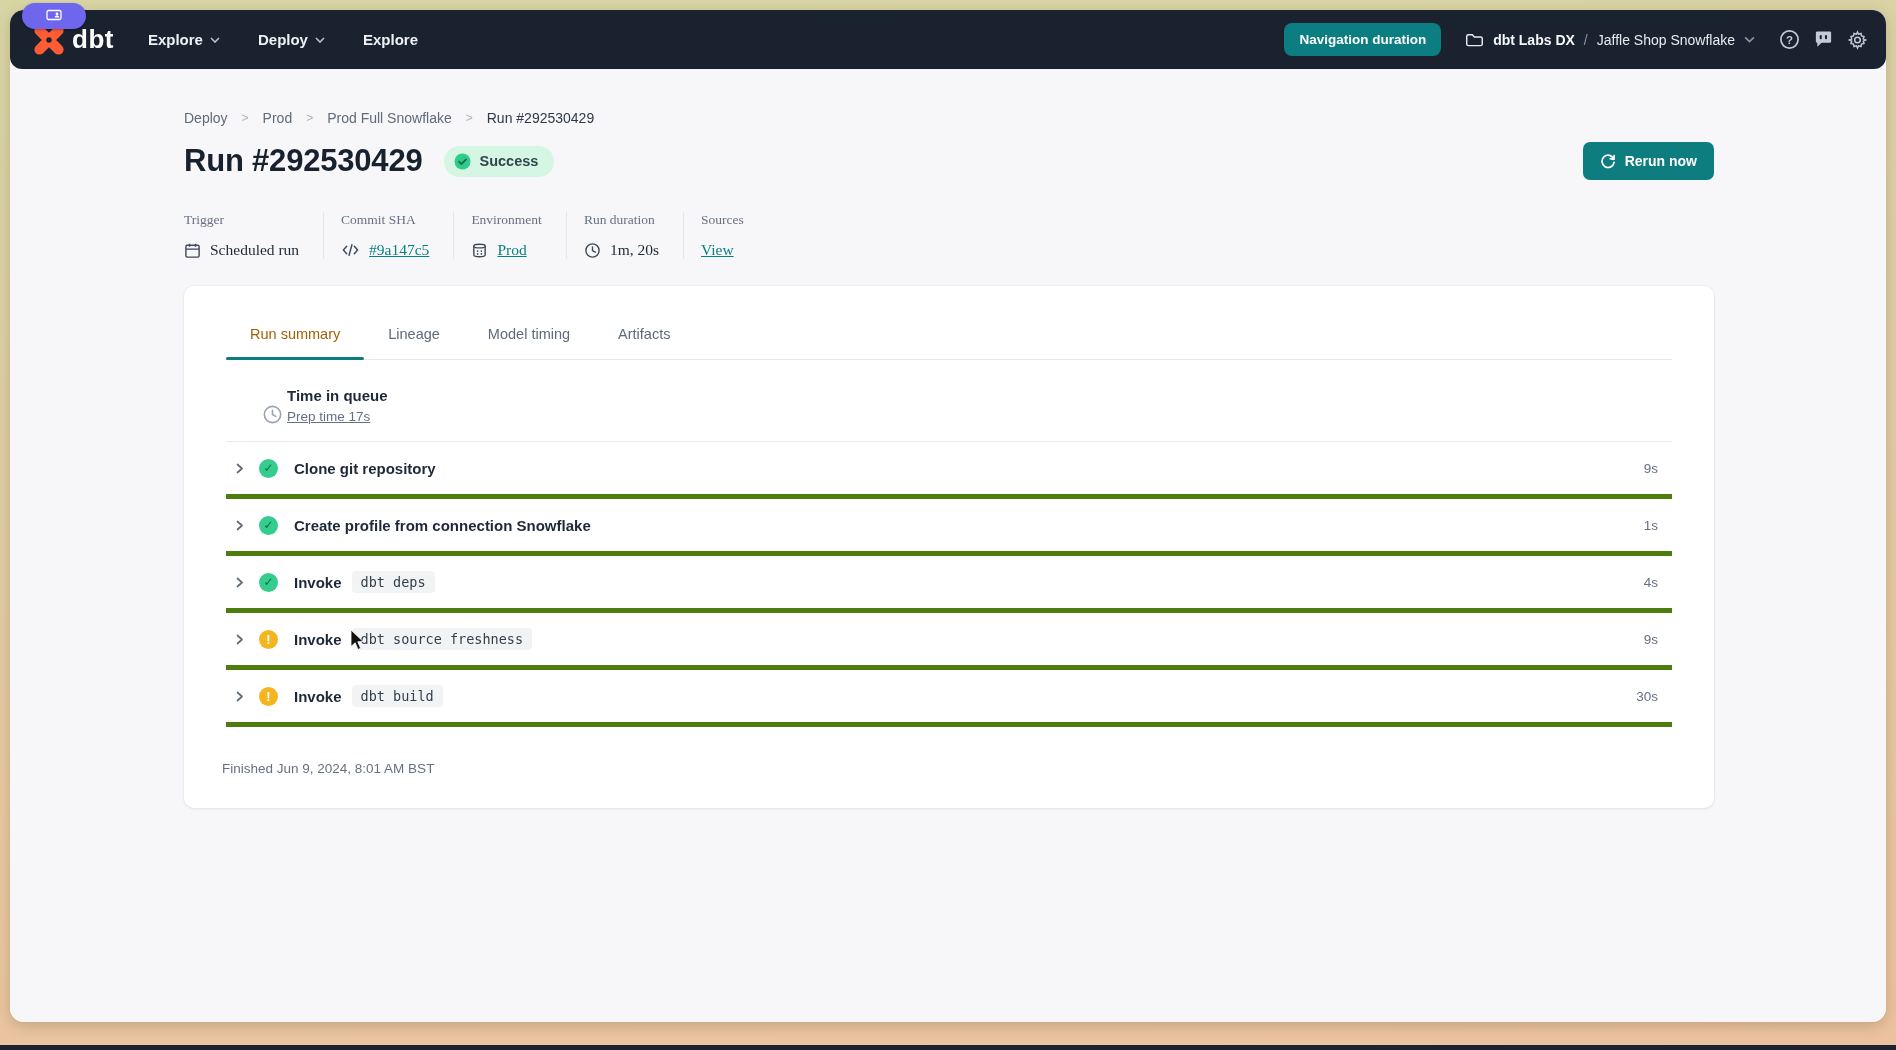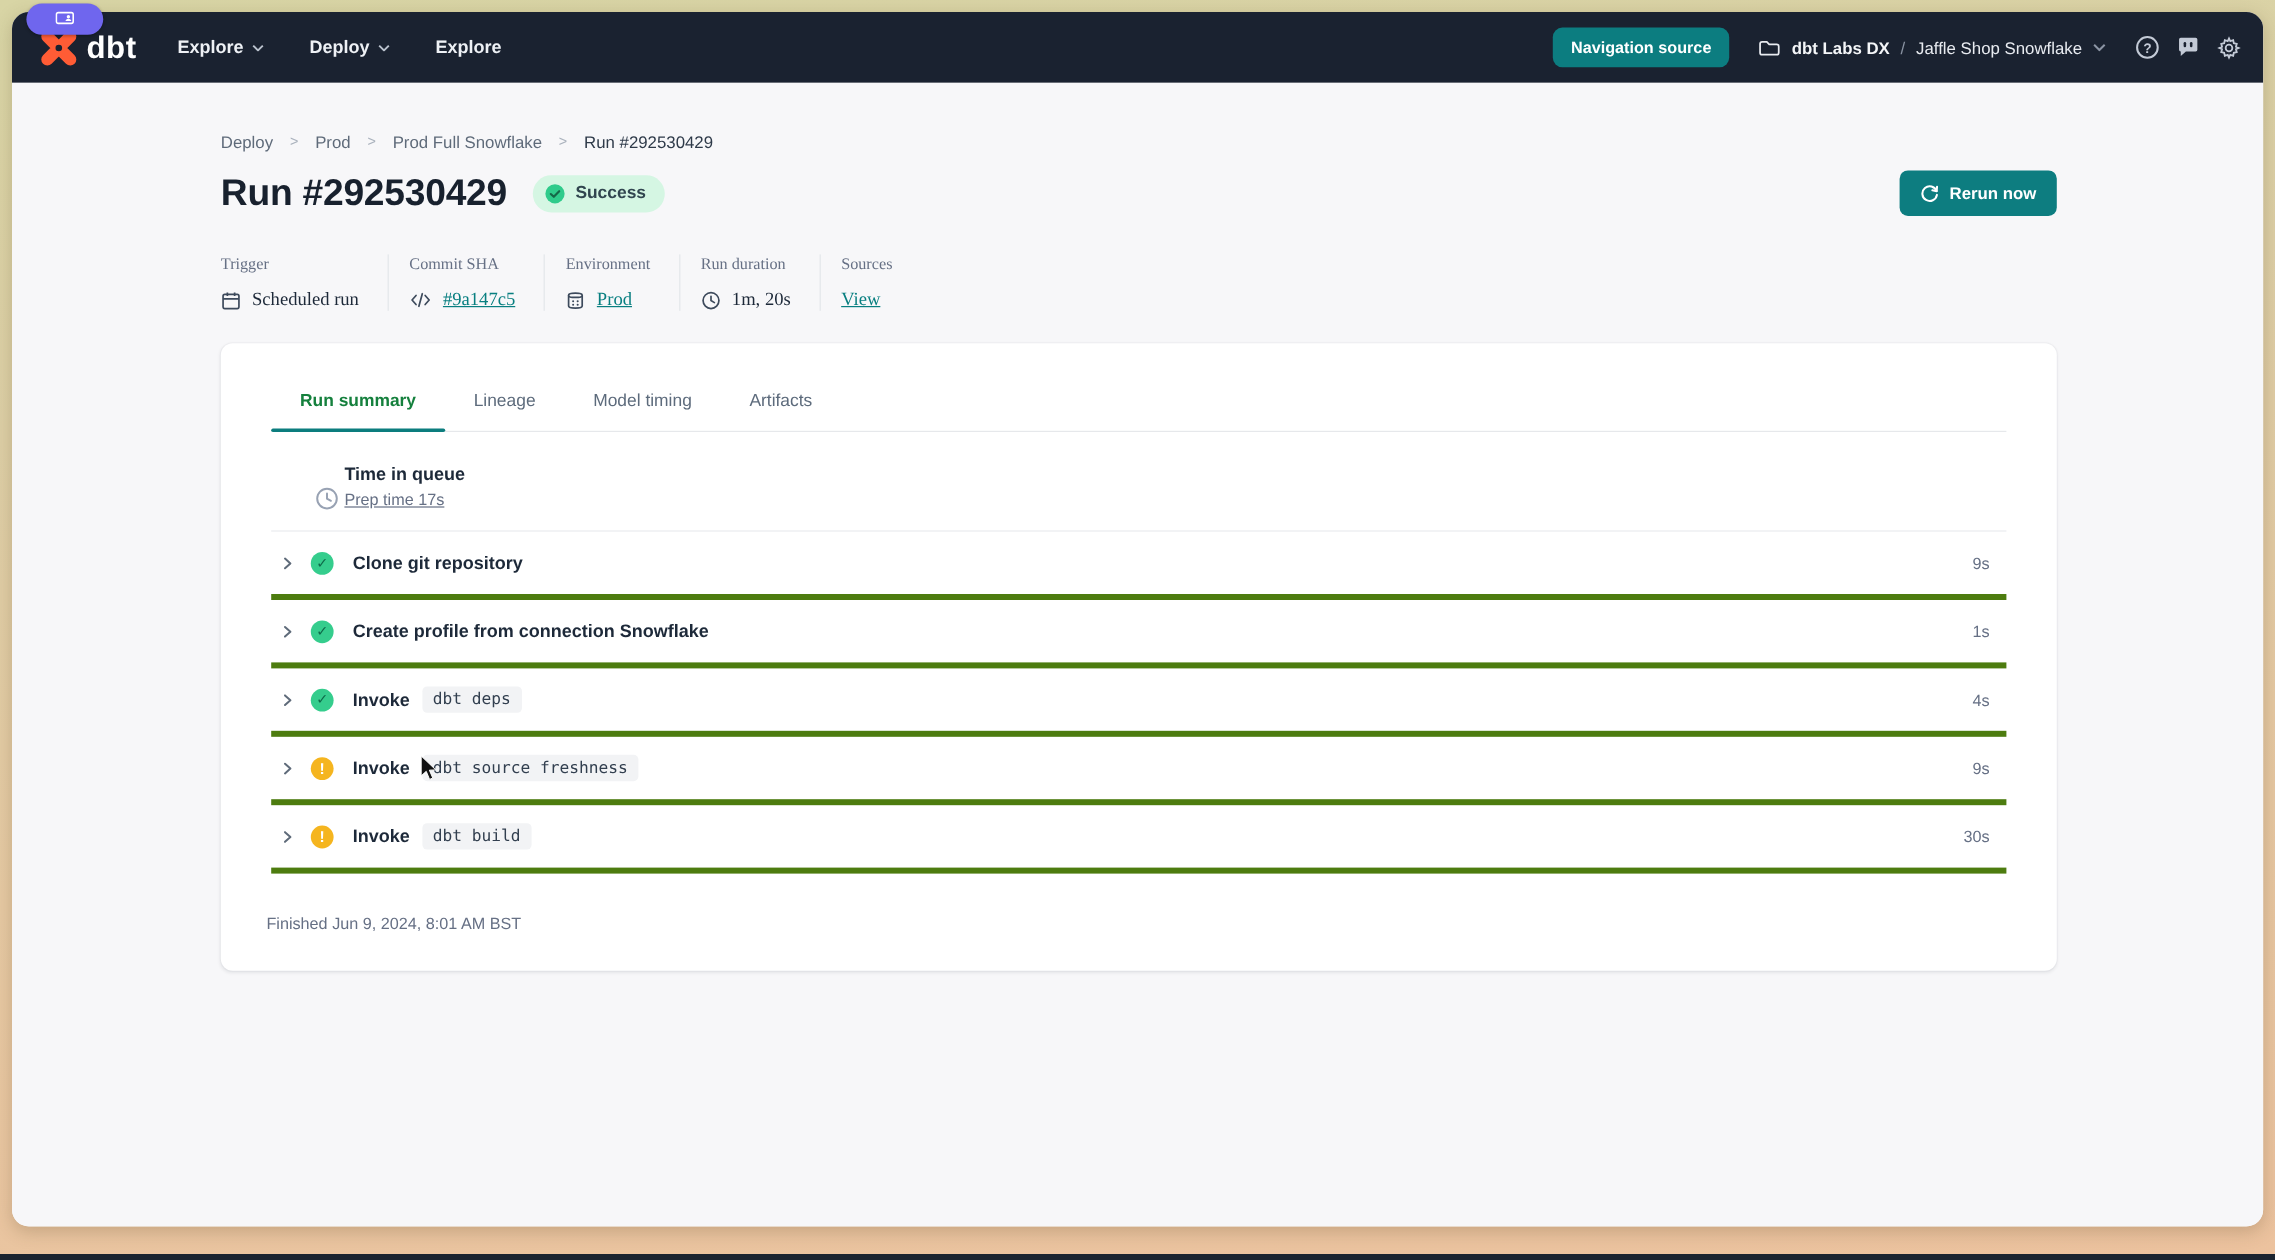--- a/index.html
+++ b/index.html
@@ -27,20 +27,21 @@
     position: absolute; left: 22px; top: 3px; width: 64px; height: 26px;
     background: #6f66ee; border-radius: 13px; z-index: 9;
     display: flex; align-items: center; justify-content: center;
     box-shadow: 0 1px 3px rgba(0,0,0,.3);
   }
   
   .navbar {
     height: 59px; flex: none; background: #1a2230;
     display: flex; align-items: center; padding: 0 18px 0 22px;
     color: #f2f4f7;
+    border-radius: 12px;
   }
   .logo { display: flex; align-items: center; gap: 6px; margin-right: 34px; }
   .logo-text { font-size: 26px; font-weight: 700; color: #fff; letter-spacing: .5px; }
   .nav-menu { display: flex; align-items: center; gap: 38px; }
   .nav-item { display: flex; align-items: center; gap: 7px; font-size: 15px; font-weight: 700; color: #eef1f5; cursor: pointer; }
   .nav-right { margin-left: auto; display: flex; align-items: center; gap: 24px; }
   .nav-preview-btn {
     background: #0c7d80; color: #fff; border: none; border-radius: 8px;
     font-family: inherit; font-size: 13.5px; font-weight: 700;
     padding: 9px 15px; cursor: pointer;
@@ -81,21 +82,21 @@
   .meta-icon { color: #3d4a5c; display: flex; align-items: center; }
   .teal-link { color: #087f80; text-decoration: underline; font-weight: 500; cursor: pointer; }
   
   .card {
     margin-top: 27px; background: #fff; border-radius: 10px;
     box-shadow: 0 1px 3px rgba(16,24,40,.08), 0 0 0 1px rgba(16,24,40,.02);
     padding: 40px 42px 32px 42px; min-height: 505px;
   }
   .tabs { display: flex; border-bottom: 1px solid #e6e8eb; }
   .tab { padding: 0 24px 17px 24px; font-size: 14.5px; font-weight: 500; color: #5d6b7c; cursor: pointer; position: relative; }
-  .tab.active { color: #15803d; font-weight: 700; }
+  .tab.active { color: #a16207; font-weight: 400; }
   .tab.active::after { content: ""; position: absolute; left: 0; right: 0; bottom: -1px; height: 3px; background: #0c7d7e; border-radius: 2px; }
   
   .queue { display: flex; align-items: flex-end; gap: 4px; padding: 27px 0 16px 36px; border-bottom: 1px solid #e9ebee; }
   .queue-icon { color: #98a2b3; margin-top: 2px; }
   .queue-title { font-size: 15px; font-weight: 700; color: #1d2939; }
   .queue-link { display: inline-block; margin-top: 5px; font-size: 13.5px; color: #667085; text-decoration: underline; cursor: pointer; }
   
   .step-row { display: flex; align-items: center; height: 57px; border-bottom: 5px solid #4d7c0f; padding: 0 14px 0 7px; cursor: pointer; }
   .chevron-right { color: #5f6b7a; display: flex; flex: none; }
   .status-icon { width: 19px; height: 19px; border-radius: 50%; margin-left: 13px; flex: none; display: flex; align-items: center; justify-content: center; font-weight: 700; }
@@ -152,21 +153,21 @@
           <svg width="10" height="6" viewBox="0 0 10 6" fill="none" stroke="#b9c1cc" stroke-width="1.6">
               <path d="M1 1 L5 5 L9 1"></path>
             </svg>
         </span>
       </div>
       <div class="nav-item">
         <span>Explore</span>
       </div>
     </div>
     <div class="nav-right">
-      <button class="nav-preview-btn">Navigation source</button>
+      <button class="nav-preview-btn">Navigation duration</button>
       <div class="account-crumb">
         <span>
           <svg width="19" height="16" viewBox="0 0 22 18" fill="none" stroke="#e8ebf0" stroke-width="1.7">
             <path d="M2 5 Q2 3 4 3 H8.5 L10.8 5.4 H18 Q20 5.4 20 7.4 V13.5 Q20 15.5 18 15.5 H4 Q2 15.5 2 13.5 Z"></path>
           </svg>
         </span>
         <span class="account-name">dbt Labs DX</span>
         <span class="crumb-slash">/</span>
         <span class="project-name">Jaffle Shop Snowflake</span>
         <span>

